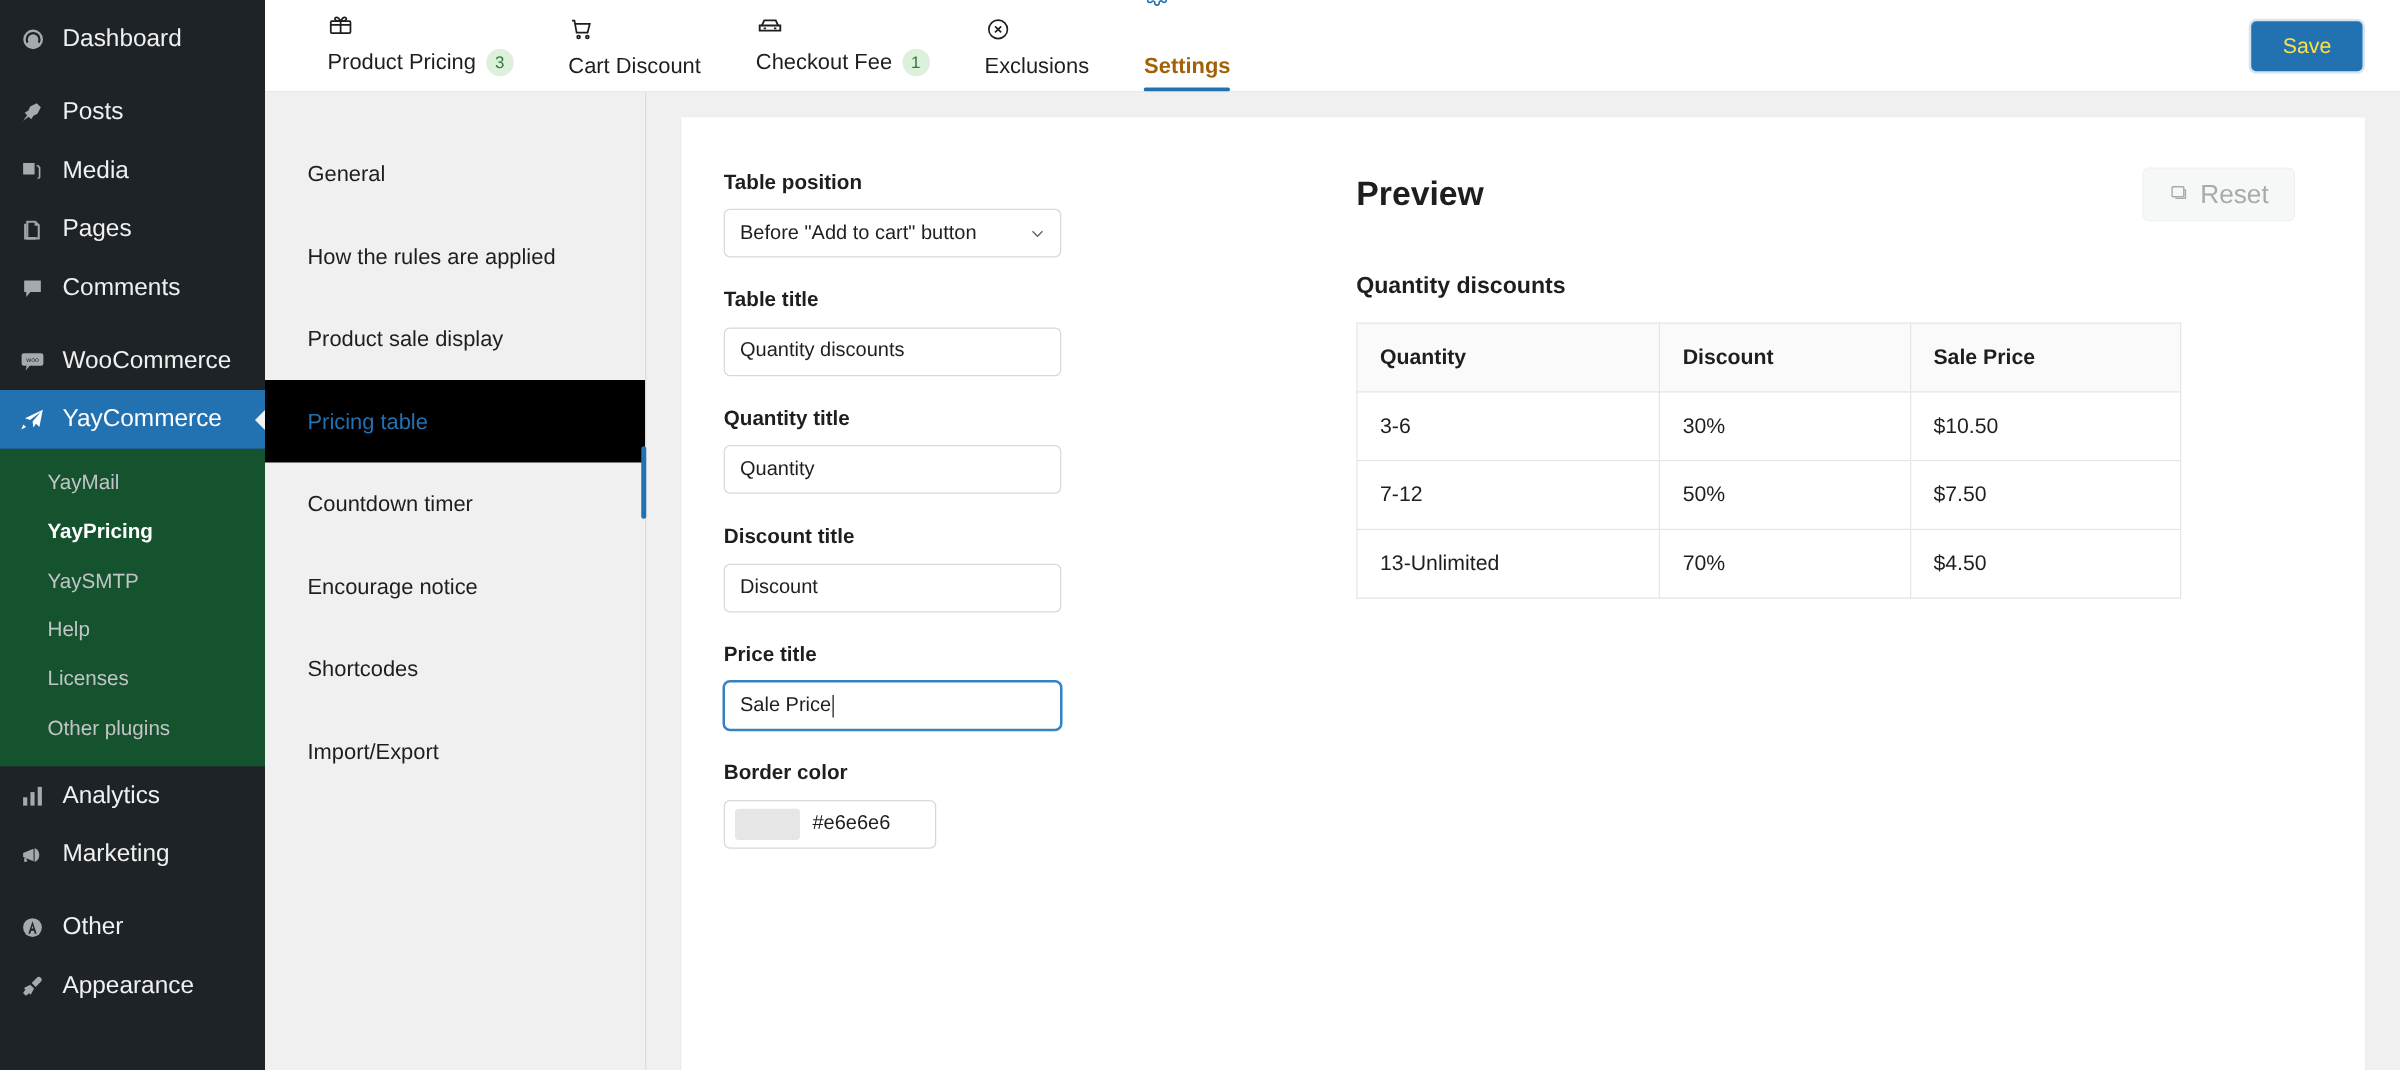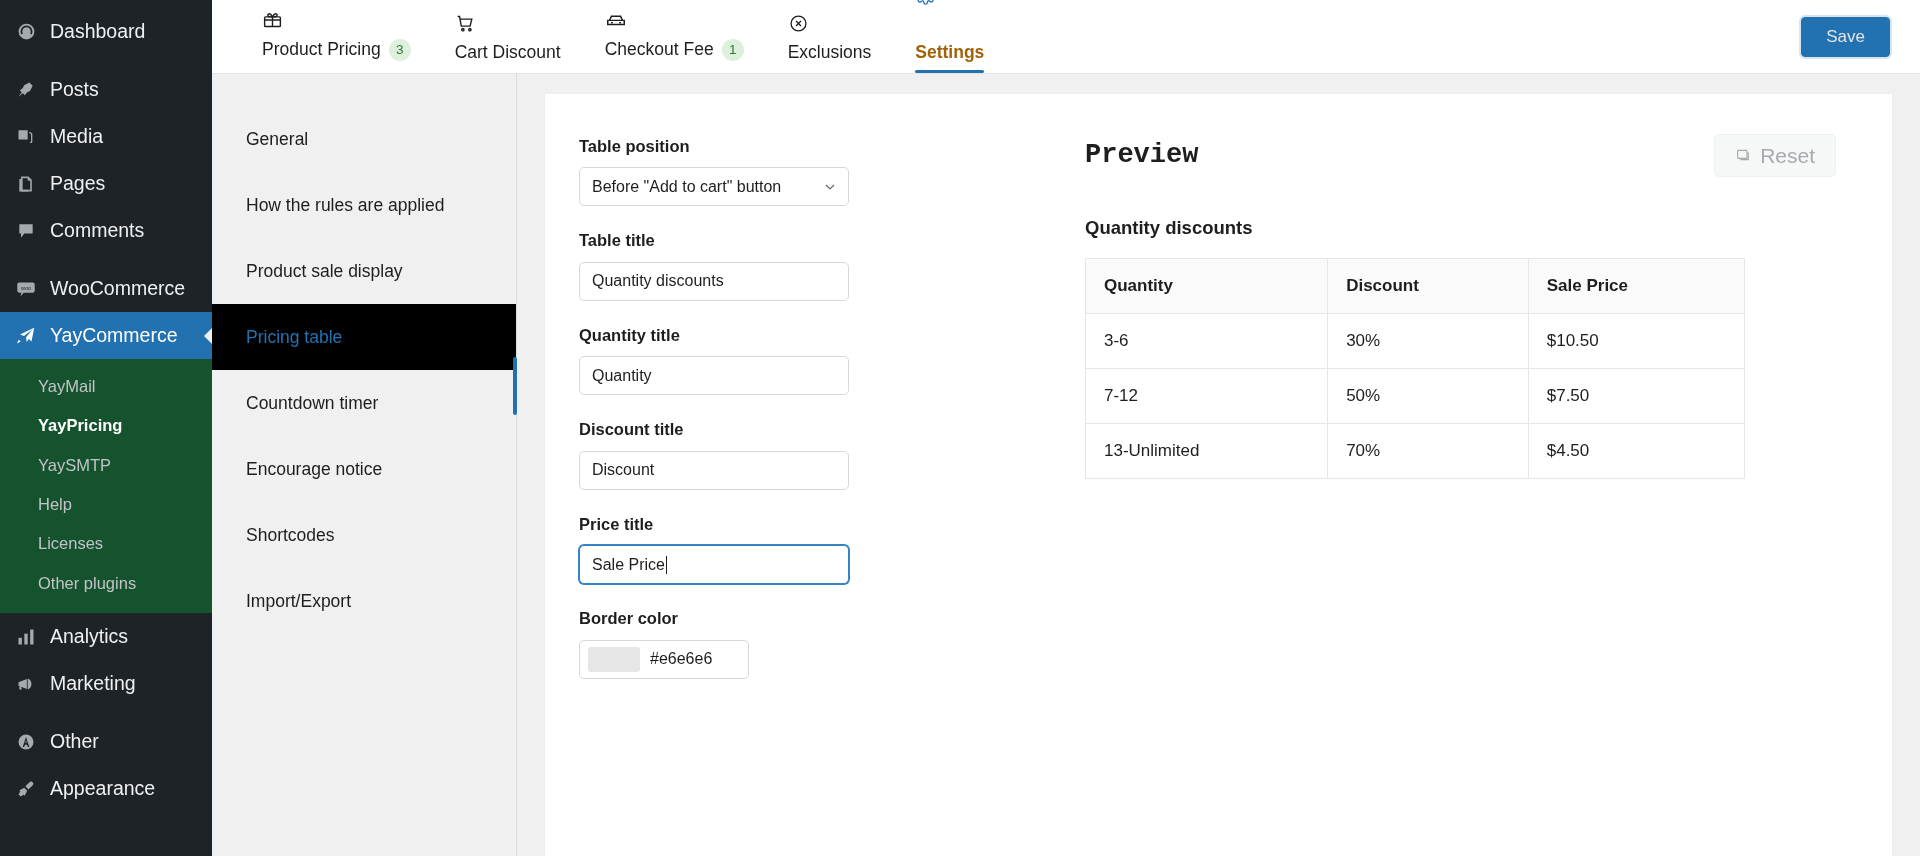--- a/index.html
+++ b/index.html
@@ -69,21 +69,21 @@
     height: 3px; background: #2271b1; border-radius: 2px;
   }
   .badge {
     background: #dcf0dc; color: #2f7a3a; font-size: 13.5px;
     border-radius: 999px; min-width: 22px; height: 22px;
     display: inline-flex; align-items: center; justify-content: center;
     padding: 0 7px; line-height: 1;
   }
   .save-btn {
     position: absolute; right: 30px; top: 17px;
-    background: #2271b1; color: #e5e5e5; border: 1px solid #2271b1;
+    background: #2271b1; color: #fde047; border: 1px solid #2271b1;
     border-radius: 4px; font-size: 17px; padding: 8px 24px;
     cursor: pointer; font-family: inherit; line-height: 1.3;
     box-shadow: 0 0 0 2px rgba(34,113,177,0.18);
   }
 
   
   .content-area { flex: 1; display: flex; min-height: 0; padding: 0; }
 
   
   .settings-nav {
@@ -134,21 +134,21 @@
     width: 170px; height: 39px; border: 1px solid #d5d8dc; border-radius: 5px;
     display: flex; align-items: center; gap: 10px; padding: 0 8px; background: #fff;
     cursor: pointer;
   }
   .swatch { width: 52px; height: 25px; border-radius: 3px; background: #e6e6e6; flex: 0 0 52px; }
   .swatch-hex { font-size: 16px; color: #1e1e1e; }
 
   
   .preview-col { flex: 1; padding: 40px 56px 0 60px; min-width: 0; }
   .preview-head { display: flex; align-items: center; justify-content: space-between; }
-  .preview-title { font-size: 27px; font-weight: bold; color: #1e1e1e; line-height: 1.2; font-family: Liberation Mono, monospace; }
+  .preview-title { font-size: 27px; font-weight: bold; color: #1e1e1e; line-height: 1.2; }
   .reset-btn {
     display: flex; align-items: center; gap: 9px;
     background: #f6f7f7; border: 1px solid #f0f0f1; color: #a7aaad;
     border-radius: 5px; font-size: 21px; padding: 8px 20px;
     font-family: inherit; cursor: pointer; line-height: 1.2;
   }
   .preview-sub {
     font-size: 18.5px; font-weight: bold; color: #1e1e1e;
     margin-top: 40px; margin-bottom: 19px;
   }

